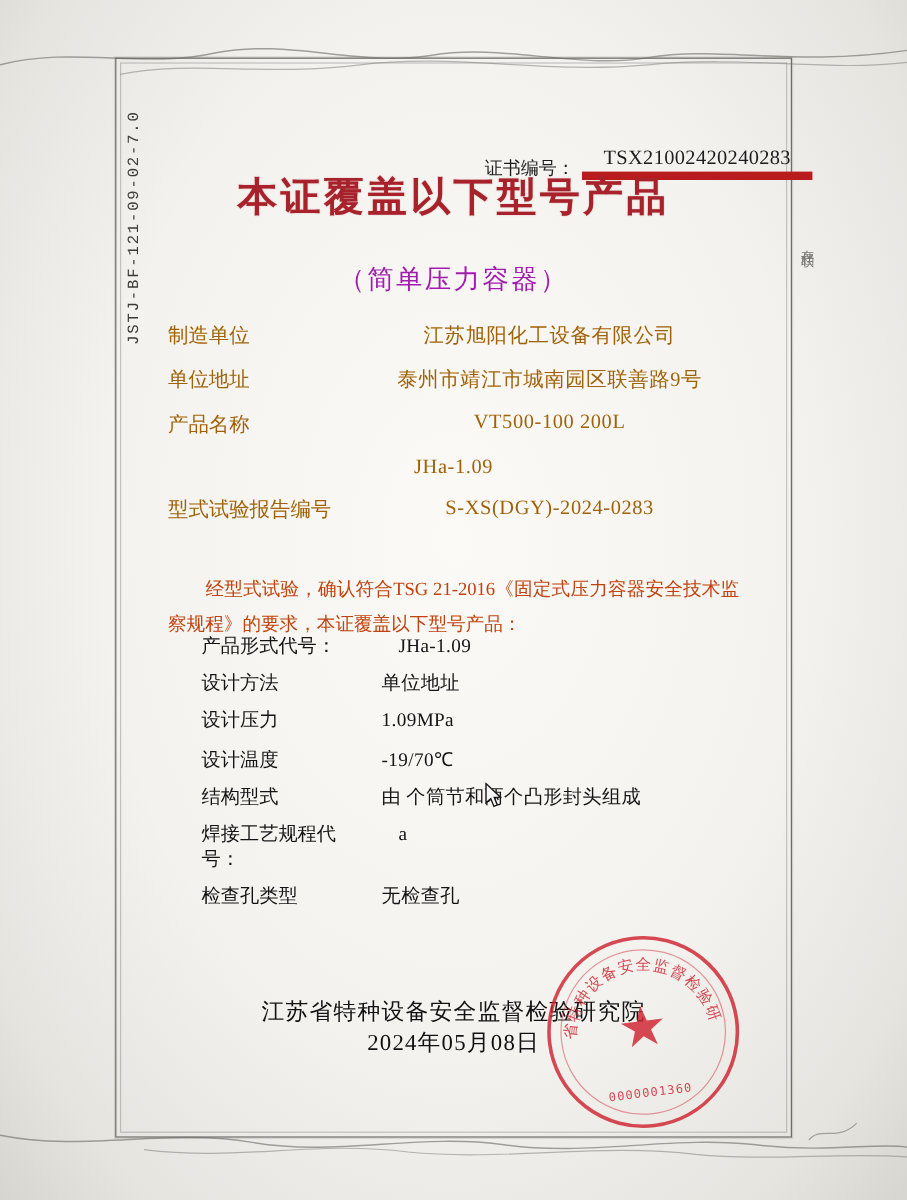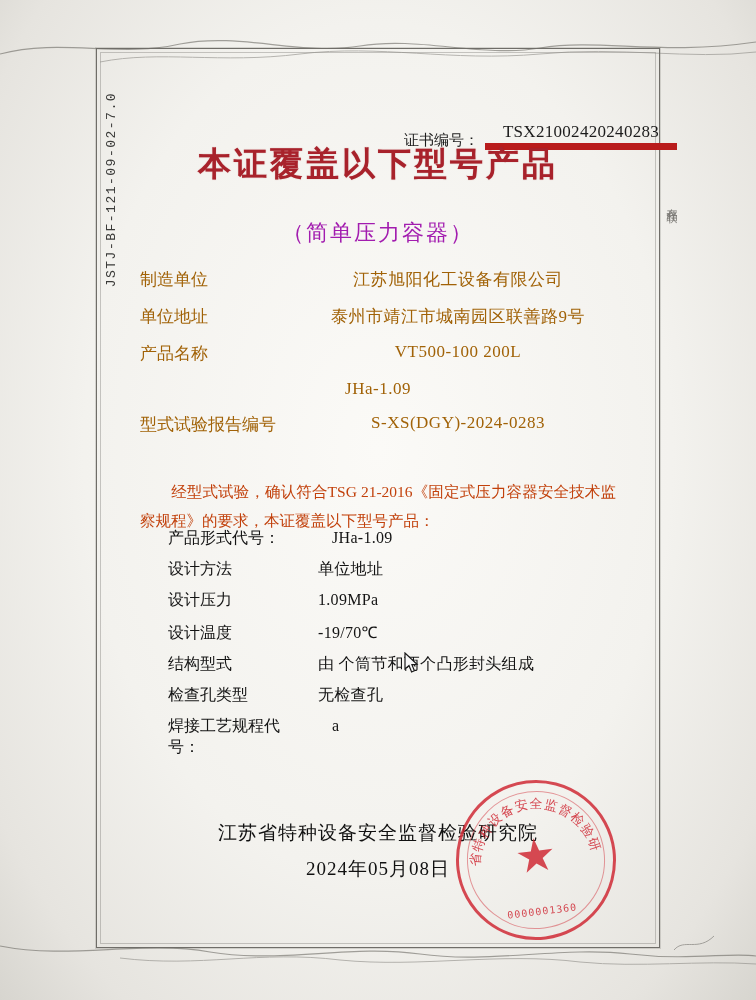--- a/index.html
+++ b/index.html
@@ -183,21 +183,20 @@
     position:absolute;
     left:0;right:0;bottom:118px;
     text-align:center;
   }
   .issuer{
     font-size:19px;
     letter-spacing:1px;
     color:#111;
   }
   .issue-date{
-    margin-top:10px;
     font-size:19px;
     letter-spacing:1px;
     color:#111;
   }
 
   
   .seal{
     position:absolute;
     left:456px;top:780px;
     width:154px;height:154px;
@@ -321,26 +320,26 @@
     </div>
     <div class="spec-row">
       <span class="spec-label">设计温度</span>
       <span class="spec-value">-19/70℃</span>
     </div>
     <div class="spec-row">
       <span class="spec-label">结构型式</span>
       <span class="spec-value">由 个筒节和两个凸形封头组成</span>
     </div>
     <div class="spec-row">
+      <span class="spec-label wide">焊接工艺规程代号：</span>
+      <span class="spec-value">a</span>
+    </div>
+    <div class="spec-row">
       <span class="spec-label">检查孔类型</span>
       <span class="spec-value">无检查孔</span>
-    </div>
-    <div class="spec-row">
-      <span class="spec-label wide">焊接工艺规程代号：</span>
-      <span class="spec-value">a</span>
     </div>
   </div>
 
   <div class="cursor">
     <svg width="16" height="24" viewBox="0 0 16 24">
       <path d="M1,1 L1,17 L5,13.5 L7.6,20 L10.4,18.8 L7.9,12.6 L13,12.3 Z" fill="#f7f7f7" stroke="#1a1a1a" stroke-width="1.2"></path>
     </svg>
   </div>
 
   <div class="footer">

